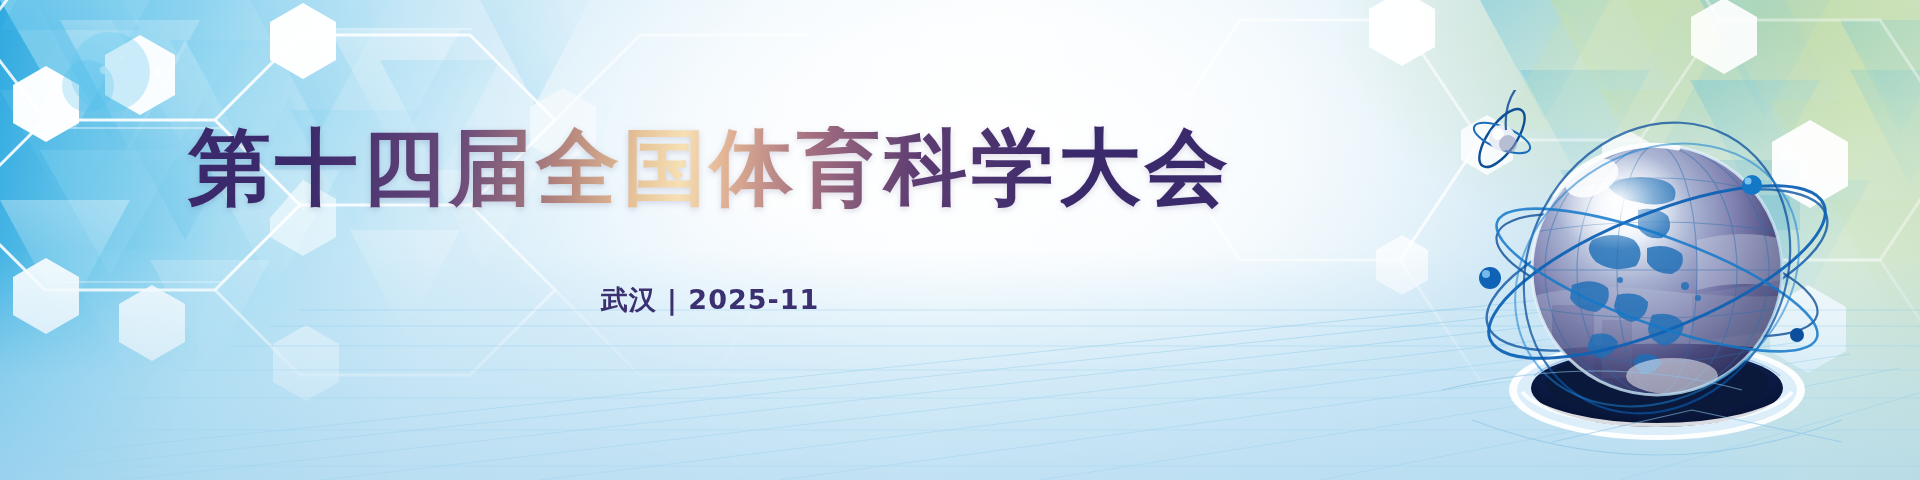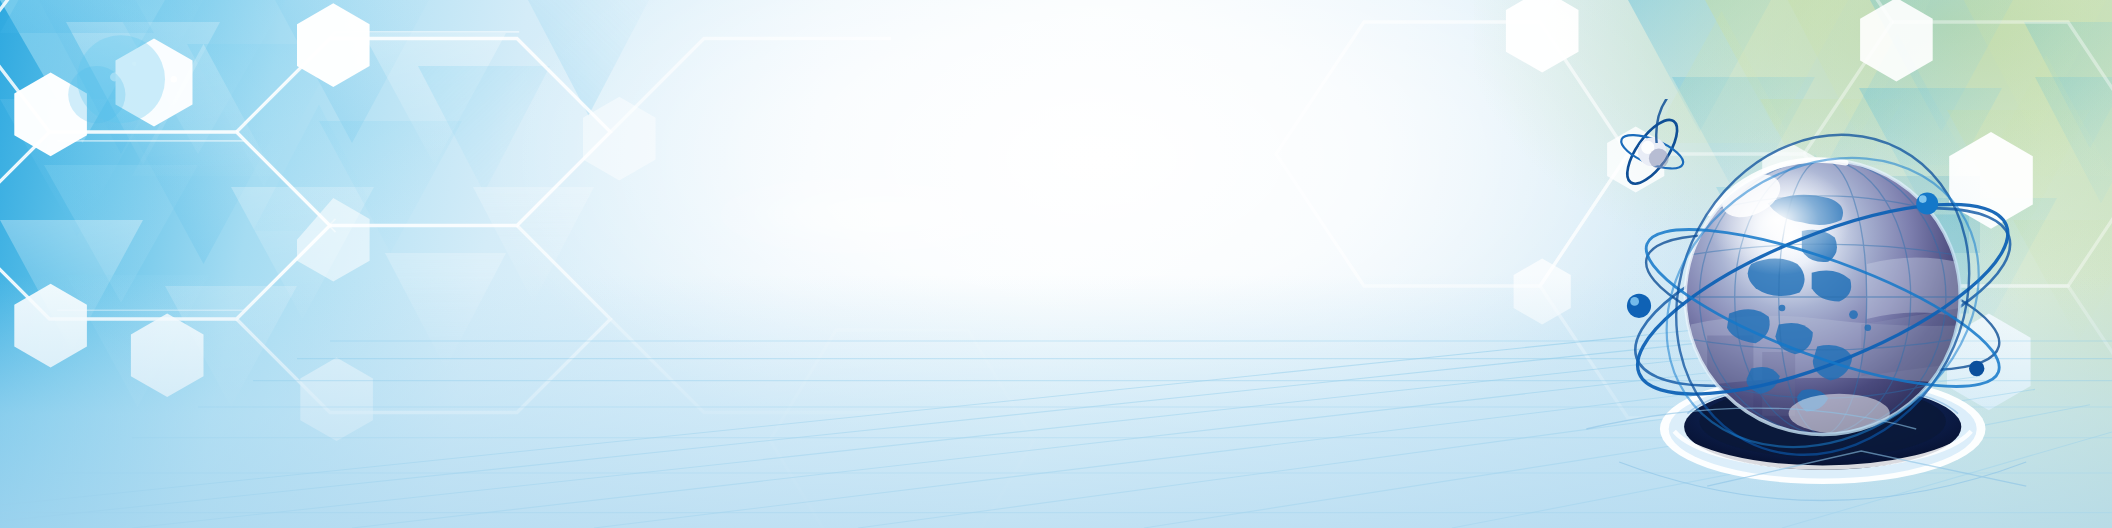--- a/index.html
+++ b/index.html
@@ -421,15 +421,17 @@
       <g fill="none" stroke="#8cc3e6" stroke-width="1.2" opacity=".6">
         <path d="M 30,330 Q 215,400 400,330"></path>
         <path d="M 0,300 Q 160,262 300,300"></path>
         <path d="M 110,352 L 250,320 L 400,352"></path>
       </g>
     </svg>
   </div>
 
   <div class="title-block">
     <div class="title-flare"></div>
+    <div class="main-title">第十四届全国体育科学大会</div>
+    <div class="sub-title">武汉 | 2025-11</div>
   </div>
 
 </div>
 
 </body></html>

